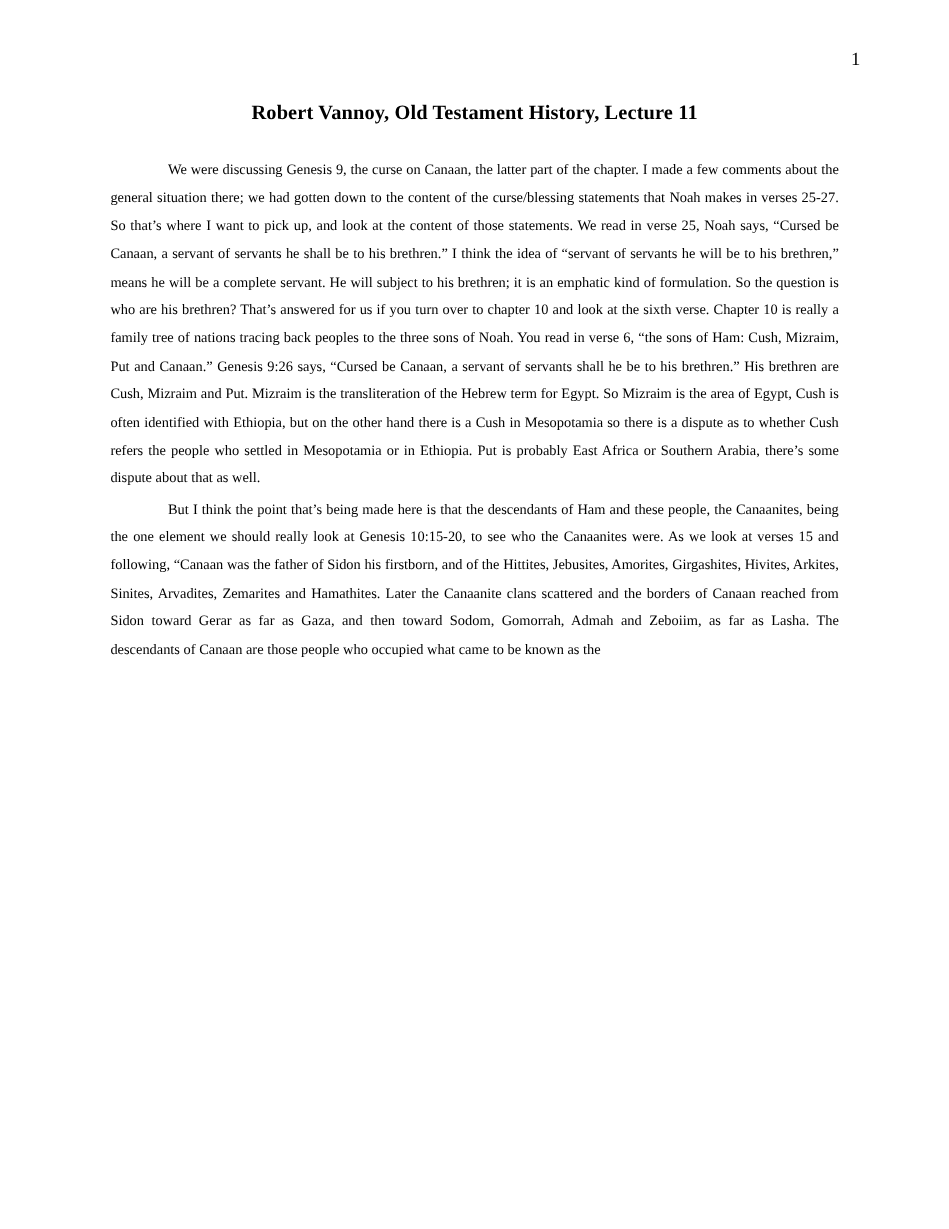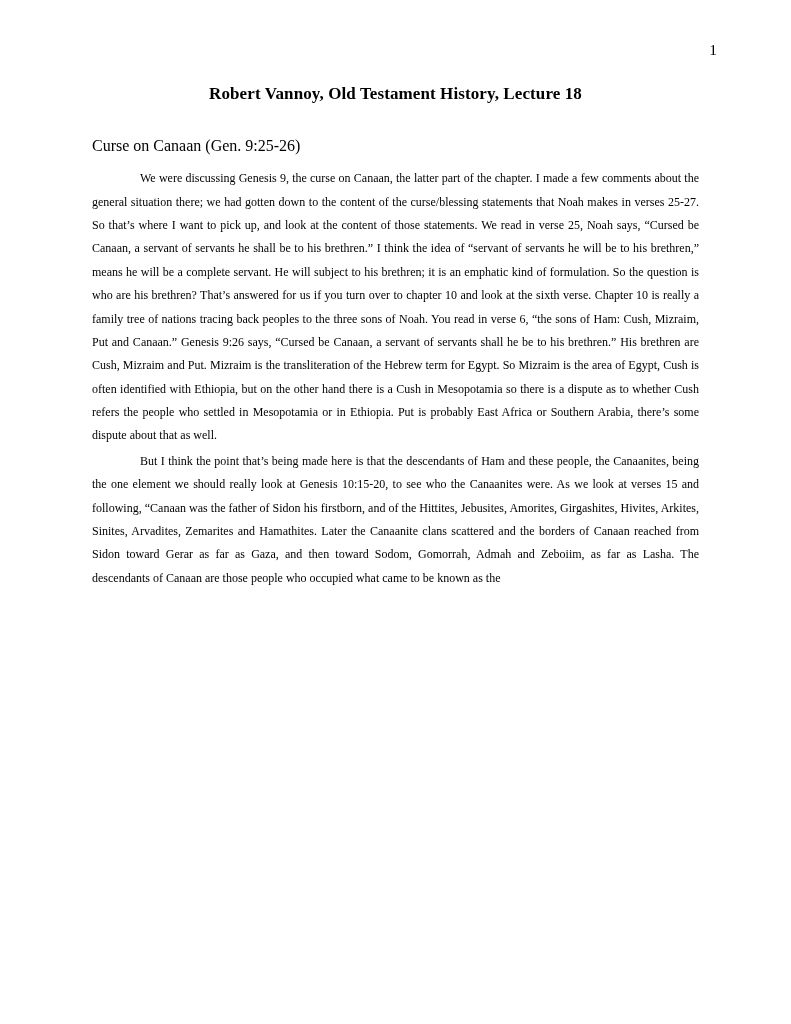--- a/index.html
+++ b/index.html
@@ -64,23 +64,22 @@
 </style>
 </head>
 <body>
 
 <div class="page">
 
   <div class="page-number">1</div>
 
   <div class="content">
 
-    <h1 class="doc-title">Robert Vannoy, Old Testament History,  Lecture 18</h1>
+    <h1 class="doc-title">Robert Vannoy, Old Testament History,  Lecture 11</h1>
 
 
-    <div class="section-head">Curse on Canaan (Gen. 9:25-26)</div>
 
     <p class="body-par">We were discussing Genesis 9, the curse on Canaan, the latter part of the chapter. I made a few comments about the general situation there; we had gotten down to the content of the curse/blessing statements that Noah makes in verses 25-27. So that’s where I want to pick up, and look at the content of those statements. We read in verse 25, Noah says, “Cursed be Canaan, a servant of servants he shall be to his brethren.” I think the idea of “servant of servants he will be to his brethren,” means he will be a complete servant. He will subject to his brethren; it is an emphatic kind of formulation. So the question is who are his brethren? That’s answered for us if you turn over to chapter 10 and look at the sixth verse. Chapter 10 is really a family tree of nations tracing back peoples to the three sons of Noah. You read in verse 6, “the sons of Ham: Cush, Mizraim, Put and Canaan.” Genesis 9:26 says, “Cursed be Canaan,  a servant of servants shall he be to his brethren.” His brethren are Cush, Mizraim and Put. Mizraim is the transliteration of the Hebrew term for Egypt. So Mizraim is the area of Egypt, Cush is often identified with Ethiopia, but on the other hand there is a Cush in Mesopotamia so there is a dispute as to whether Cush refers the people who settled in Mesopotamia or in Ethiopia. Put is probably East Africa or Southern Arabia, there’s some dispute about that as well.</p>
 
     <p class="body-par">But I think the point that’s being made here is that the descendants of Ham and these people, the Canaanites, being the one element we should really look at Genesis 10:15-20, to see who the Canaanites were. As we look at verses 15 and following, “Canaan was the father of Sidon his firstborn, and of the Hittites, Jebusites, Amorites, Girgashites, Hivites, Arkites, Sinites, Arvadites, Zemarites and Hamathites. Later the Canaanite clans scattered and the borders of Canaan reached from Sidon toward Gerar as far as Gaza, and then toward Sodom, Gomorrah, Admah and Zeboiim, as far as Lasha. The descendants of Canaan are those people who occupied what came to be known as the</p>
 
   </div>
 </div>
 
 </body></html>

